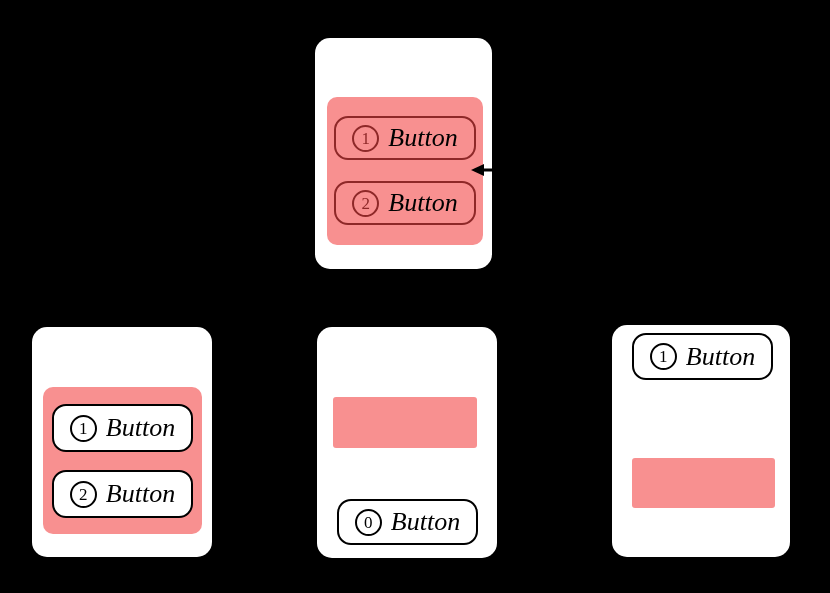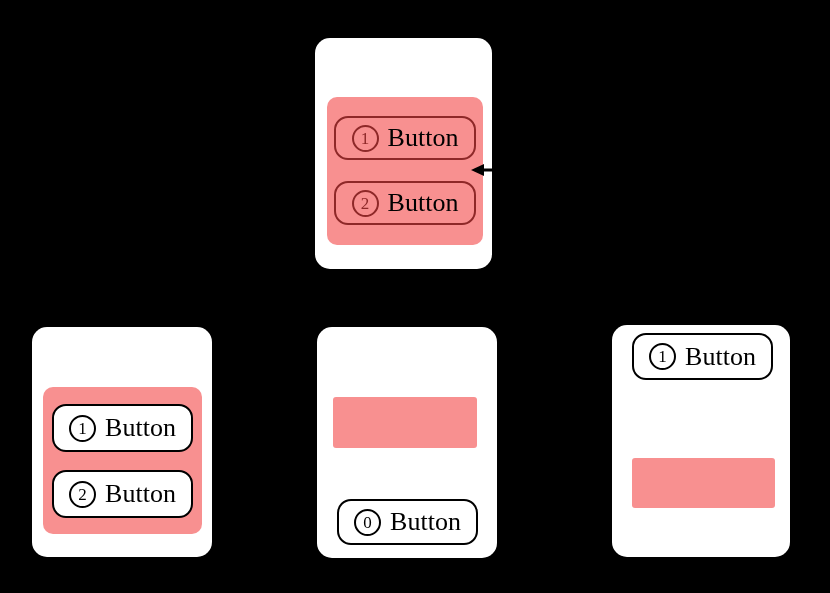--- a/index.html
+++ b/index.html
@@ -52,21 +52,21 @@
     height: 23px;
     border: 2px solid var(--text-black, #000);
     border-radius: 50%;
     font-size: 17px;
     flex: 0 0 auto;
   }
   .btn.hl .circ {
     border-color: var(--dark-red, #8e2828);
     color: var(--dark-red, #8e2828);
   }
-  .btn-label { white-space: nowrap; }
+  .btn-label { white-space: nowrap; font-style: italic; }
   .arrow-svg { position: absolute; }
 </style>
 </head>
 <body>
 
 <div id="stage">
 
   <div class="card" style="left:315px; top:38px; width:177px; height:231px;">
     <div class="group" style="left:12px; top:59px; width:156px; height:148px;"></div>
     <div class="btn hl" style="left:19px; top:78px; width:142px; height:44px;">

